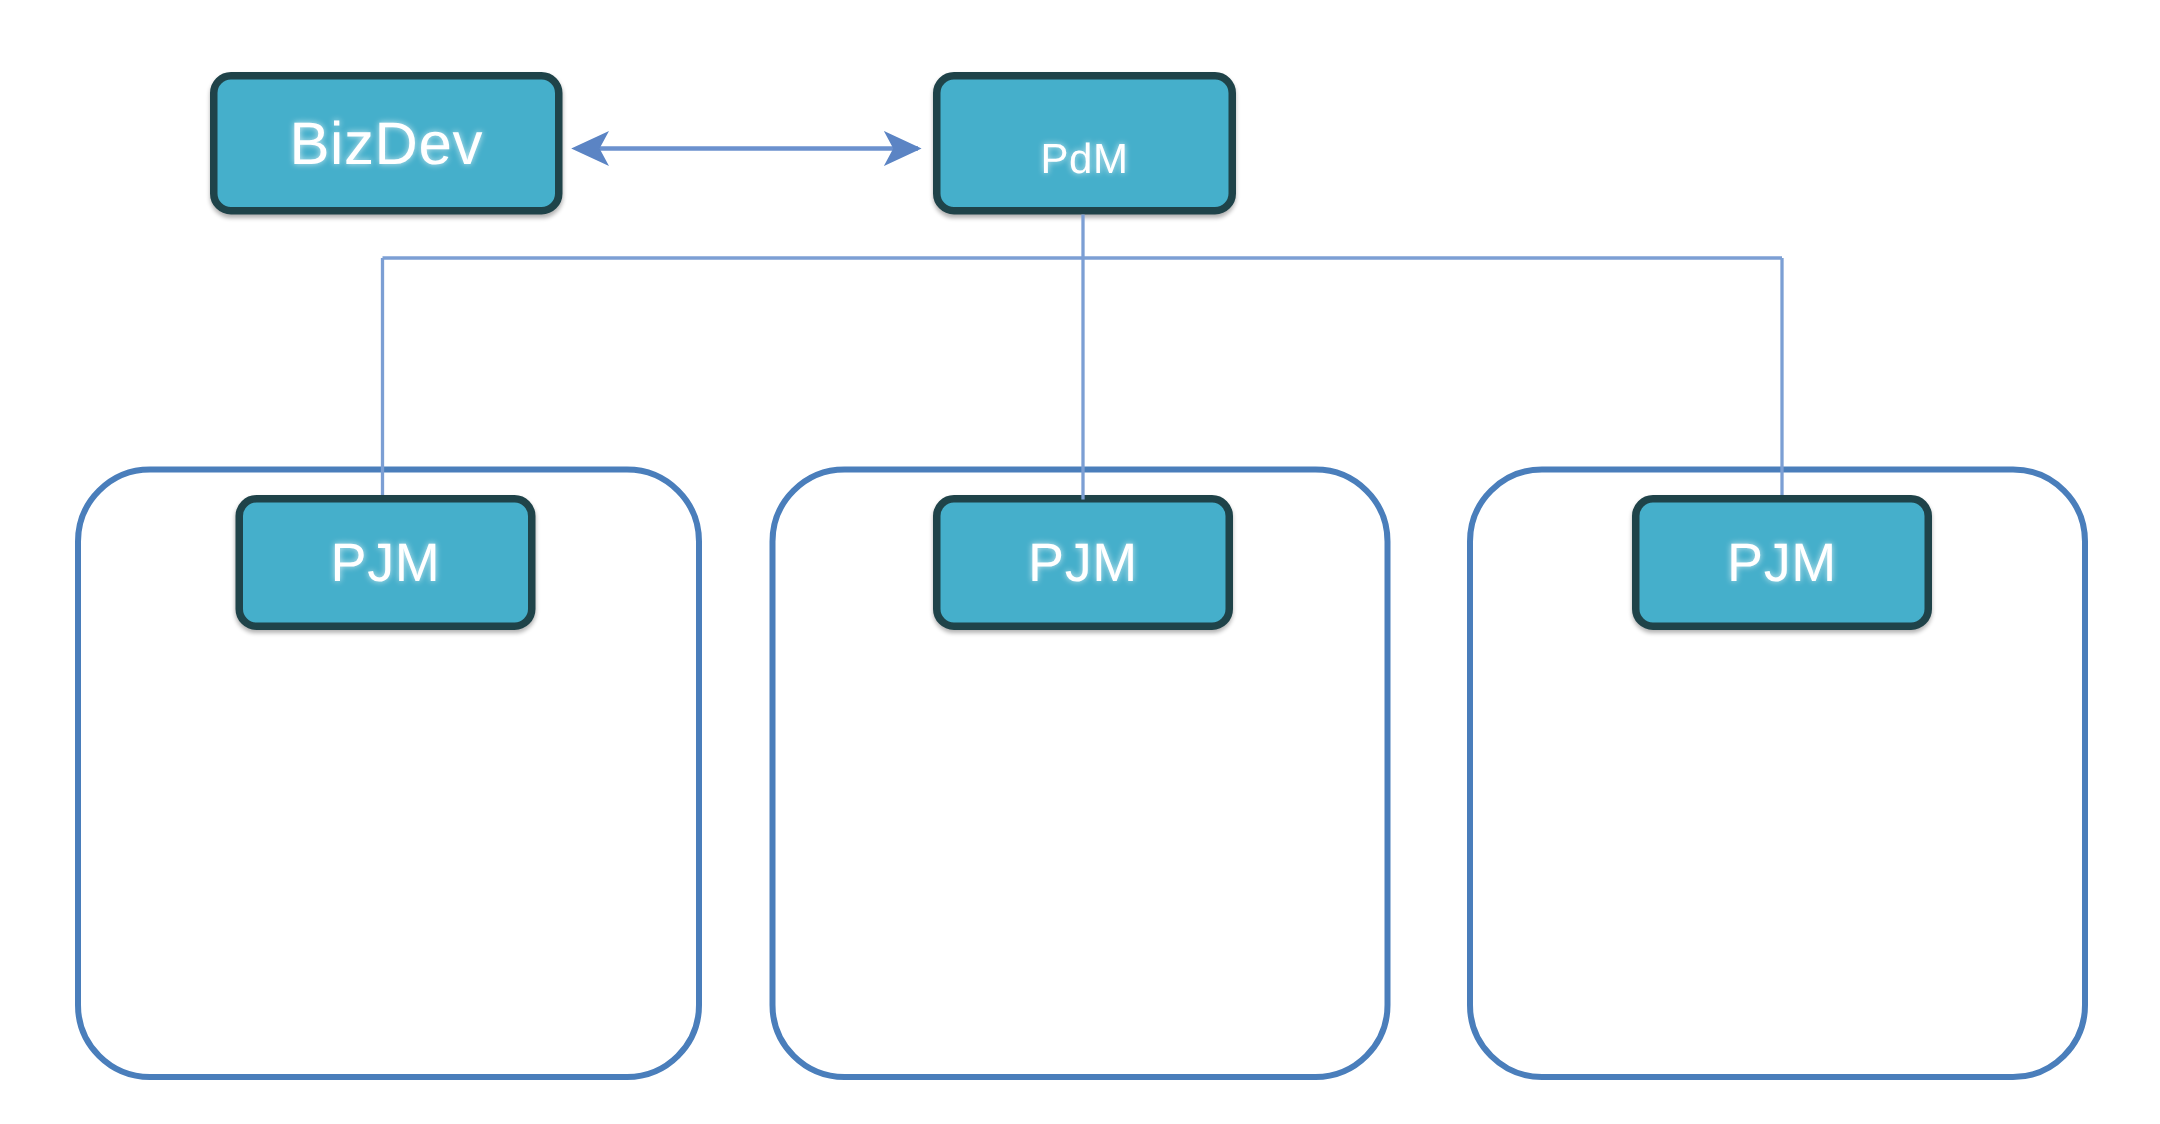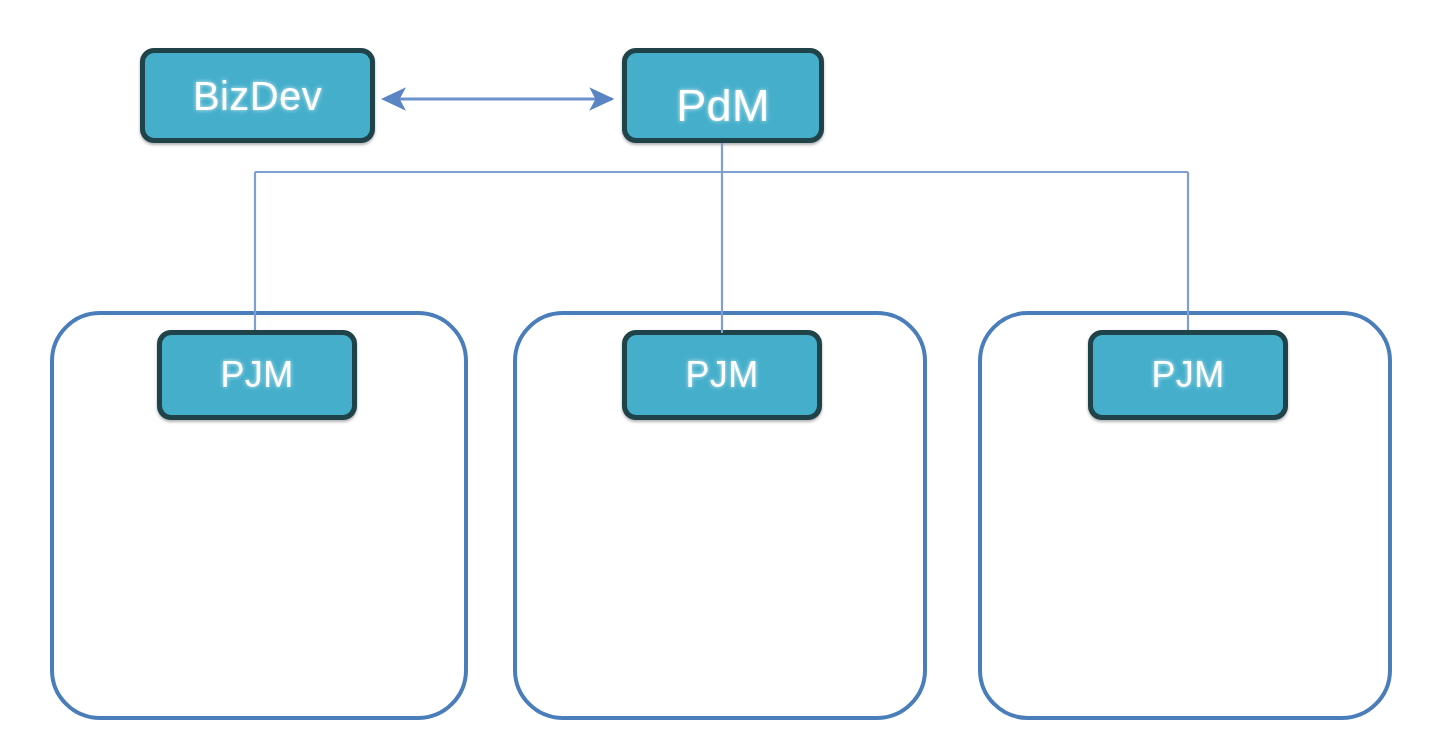--- a/index.html
+++ b/index.html
@@ -74,21 +74,21 @@
       <path d="M 255 172 L 255 331" fill="none" stroke="#7C9FD4" stroke-width="2.2"></path>
       <path d="M 1188 172 L 1188 331" fill="none" stroke="#7C9FD4" stroke-width="2.2"></path>
     </g>
   </svg>
 
   <div class="node" style="left:140px; top:48px; width:235px; height:95px;">
     <span class="node-label" style="font-size:40px;">BizDev</span>
   </div>
 
   <div class="node" style="left:622px; top:48px; width:202px; height:95px;">
-    <span class="node-label" style="font-size:45px;margin-top:20px;">PdM</span>
+    <span class="node-label" style="font-size:28px;margin-top:20px;">PdM</span>
   </div>
 
 
   <div class="node" style="left:157px; top:330px; width:200px; height:90px;">
     <span class="node-label" style="font-size:36px;">PJM</span>
   </div>
 
   <div class="node" style="left:622px; top:330px; width:200px; height:90px;">
     <span class="node-label" style="font-size:36px;">PJM</span>
   </div>

